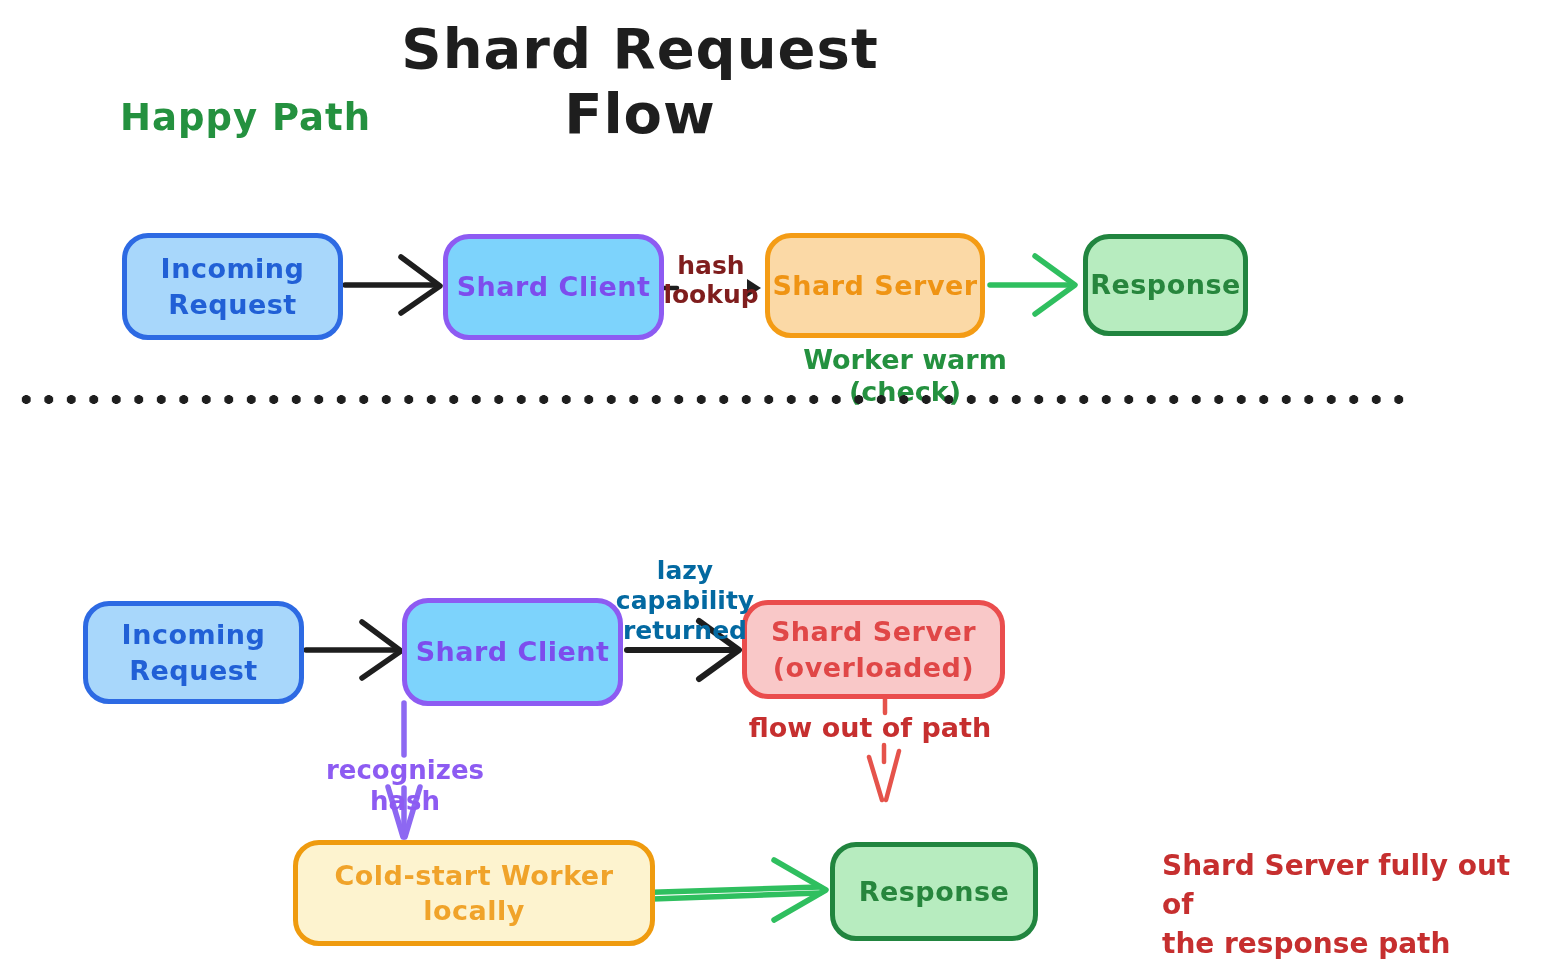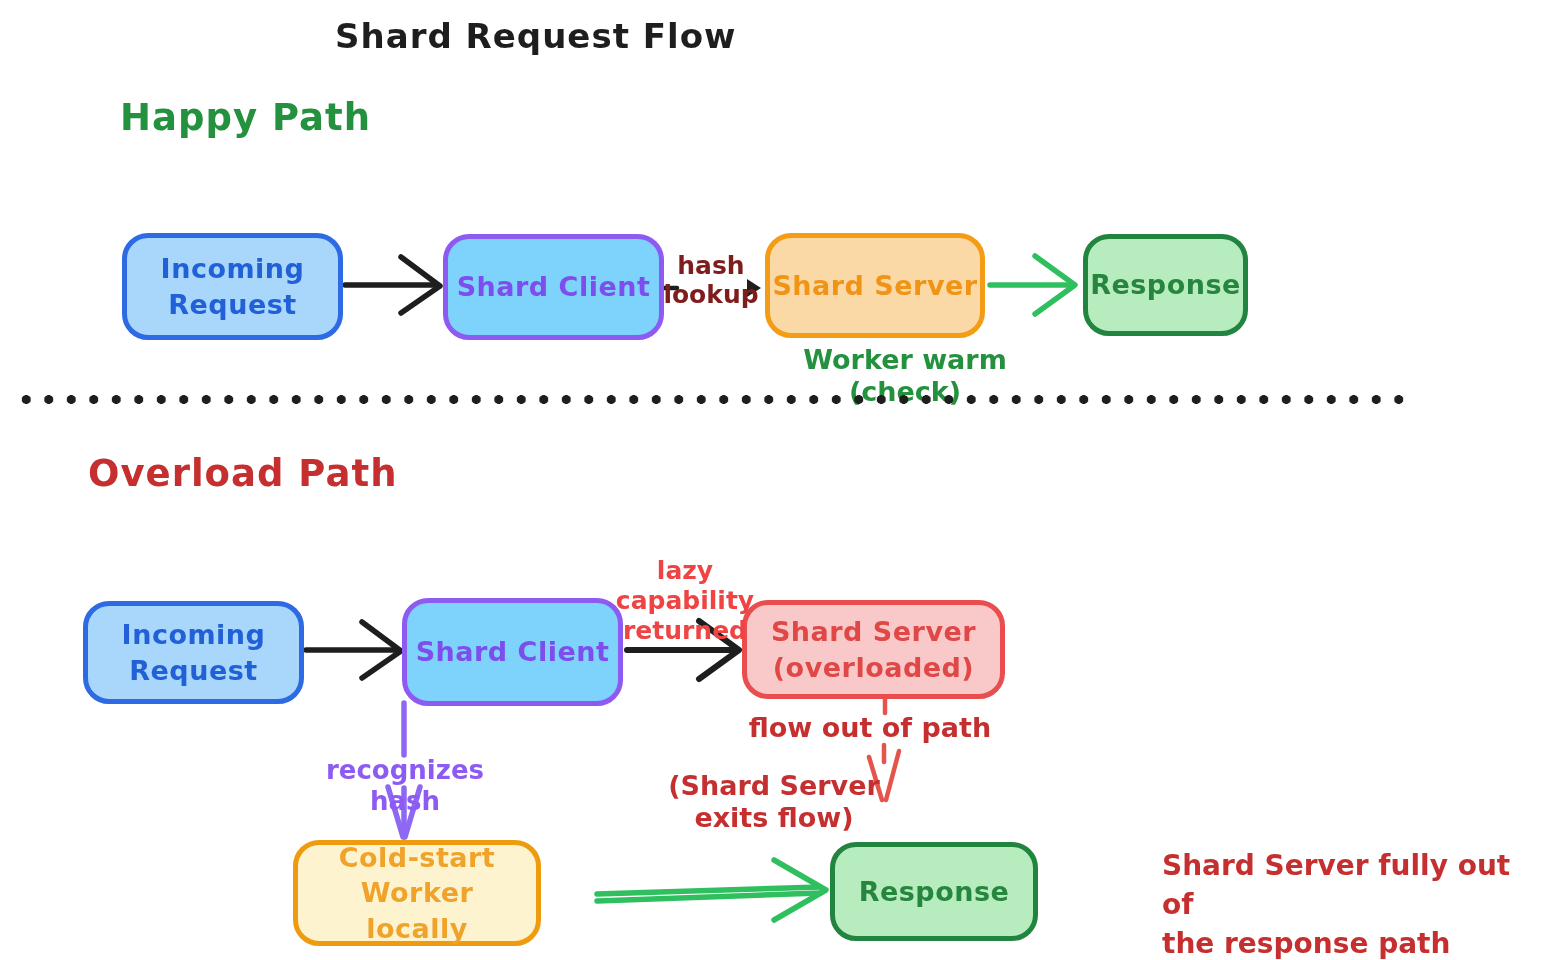--- a/index.html
+++ b/index.html
@@ -2,40 +2,40 @@
 <html><head>
 <meta charset="utf-8">
 <style>
   html,body{margin:0;padding:0;background:#ffffff;}
   #canvas{
     position:relative;width:1550px;height:960px;background:#ffffff;overflow:hidden;
     font-family:"DejaVu Sans","Liberation Sans",sans-serif;
   }
   svg.layer{position:absolute;left:0;top:0;pointer-events:none;}
   .txt{position:absolute;white-space:pre-line;}
-  .title{font-size:34px;font-weight:700;color:#1e1e1e;text-align:left;letter-spacing:1px;}
+  .title{font-size:56px;font-weight:700;color:#1e1e1e;text-align:center;letter-spacing:1px;}
   .heading{font-size:37px;font-weight:700;letter-spacing:1px;}
   .heading.green{color:#24913f;}
   .heading.red{color:#c62f2f;}
   .node{
     position:absolute;display:flex;align-items:center;justify-content:center;
     border-radius:26px;border:5px solid;box-sizing:border-box;
     font-size:27px;font-weight:700;text-align:center;white-space:pre-line;line-height:1.3;
     letter-spacing:0.5px;
   }
   .box-blue  {border-color:#2d6ae3;background:#a8d7fb;color:#2160d6;}
   .box-purple{border-color:#8d5bf2;background:#7dd3fc;color:#7d4ded;}
   .box-orange{border-color:#f49c15;background:#fbd9a6;color:#ef9414;}
   .box-green {border-color:#21853f;background:#b7ecbf;color:#27863d;}
   .box-red   {border-color:#ea4d4d;background:#f9c8c8;color:#e04747;}
   .box-yellow{border-color:#ef9b0f;background:#fdf3cf;color:#f0a32a;}
   .lbl{font-weight:700;text-align:center;line-height:1.2;}
   .lbl.black {color:#7f1d1d;font-size:25px;}
   .lbl.green {color:#24913f;font-size:27px;}
-  .lbl.redlt {color:#ef4444;font-size:25px;}
+  .lbl.redlt {color:#0369a1;font-size:25px;}
   .lbl.reddk {color:#c62f2f;font-size:27px;}
   .lbl.purple{color:#8d5bf2;font-size:26px;}
   .note-right{color:#c62f2f;font-size:28px;font-weight:700;text-align:left;line-height:1.4;}
   .divider{
     position:absolute;left:15px;top:395px;width:1396px;height:9px;
     background-image:radial-gradient(circle closest-side,#1e1e1e 97%,transparent 100%);
     background-size:22.5px 9px;background-repeat:repeat-x;
   }
 </style>
 </head>
@@ -108,43 +108,40 @@
   <div class="node box-green" style="left:1083px;top:234px;width:165px;height:102px;">
     <span>Response</span>
   </div>
 
   <div class="txt lbl black" style="left:662px;top:252px;width:98px;line-height:1.15;">hash
 lookup</div>
   <div class="txt lbl green" style="left:760px;top:344px;width:290px;">Worker warm (check)</div>
 
   <div class="divider"></div>
 
-  <div class="txt heading red" style="left:88px;top:452px;">Overload Path</div>
 
   <div class="node box-blue" style="left:83px;top:601px;width:221px;height:103px;">
     <span>Incoming
 Request</span>
   </div>
   <div class="node box-purple" style="left:402px;top:598px;width:221px;height:108px;">
     <span>Shard Client</span>
   </div>
   <div class="node box-red" style="left:742px;top:600px;width:263px;height:99px;">
     <span>Shard Server
 (overloaded)</span>
   </div>
-  <div class="node box-yellow" style="left:293px;top:840px;width:248px;height:106px;">
+  <div class="node box-yellow" style="left:293px;top:840px;width:362px;height:106px;">
     <span>Cold-start Worker
 locally</span>
   </div>
   <div class="node box-green" style="left:830px;top:842px;width:208px;height:99px;">
     <span>Response</span>
   </div>
 
   <div class="txt lbl redlt" style="left:585px;top:556px;width:200px;">lazy capability
 returned</div>
   <div class="txt lbl reddk" style="left:745px;top:712px;width:250px;">flow out of path</div>
-  <div class="txt lbl reddk" style="left:668px;top:770px;width:212px;">(Shard Server
-exits flow)</div>
   <div class="txt lbl purple" style="left:300px;top:755px;width:210px;">recognizes hash</div>
   <div class="txt note-right" style="left:1162px;top:846px;width:380px;">Shard Server fully out of
 the response path</div>
 
 </div>
 
 </body></html>

